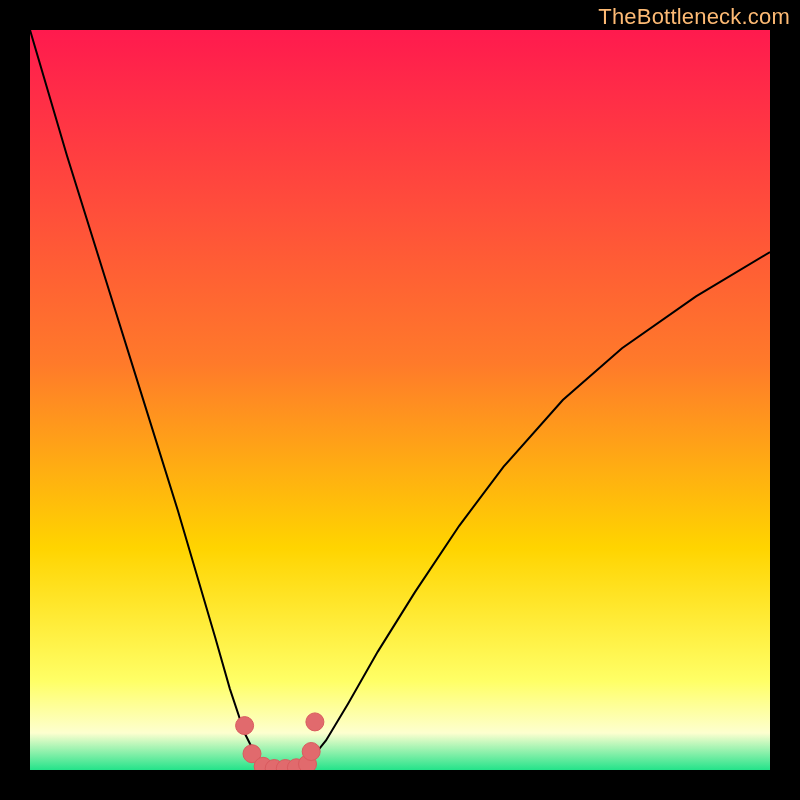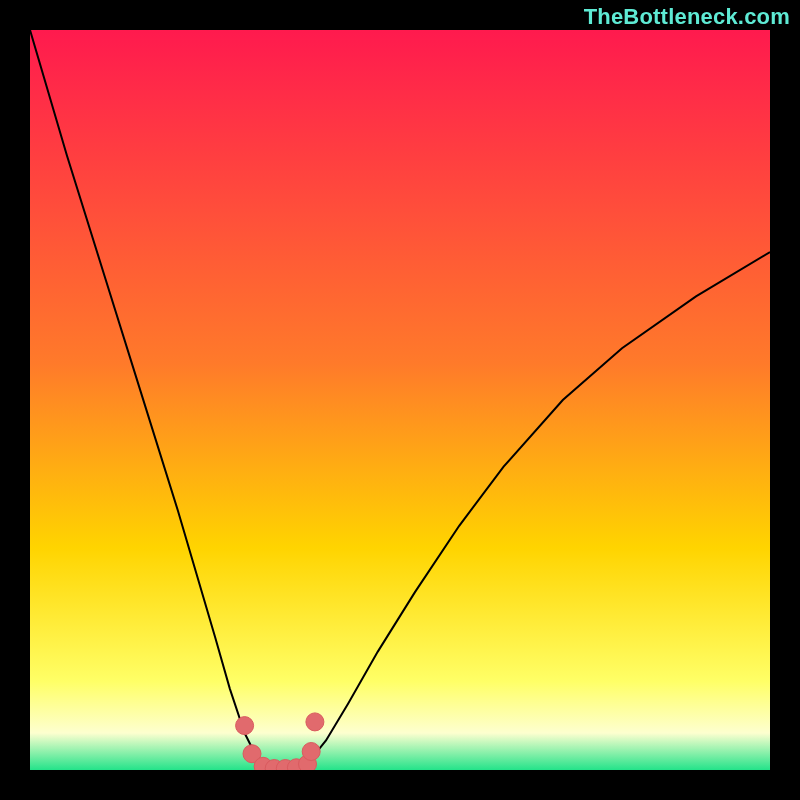--- a/index.html
+++ b/index.html
@@ -21,23 +21,23 @@
     left: 30px;
     top: 30px;
     width: 740px;
     height: 740px;
     overflow: hidden;
   }
   .watermark {
     position: absolute;
     top: 4px;
     right: 10px;
-    color: #5eead4;
+    color: #fdba74;
     font-size: 22px;
-    font-weight: 700;
+    font-weight: 400;
     letter-spacing: 0.2px;
     z-index: 5;
   }
   svg { display: block; }
 </style>
 </head>
 <body>
 
 <div class="frame">
 

